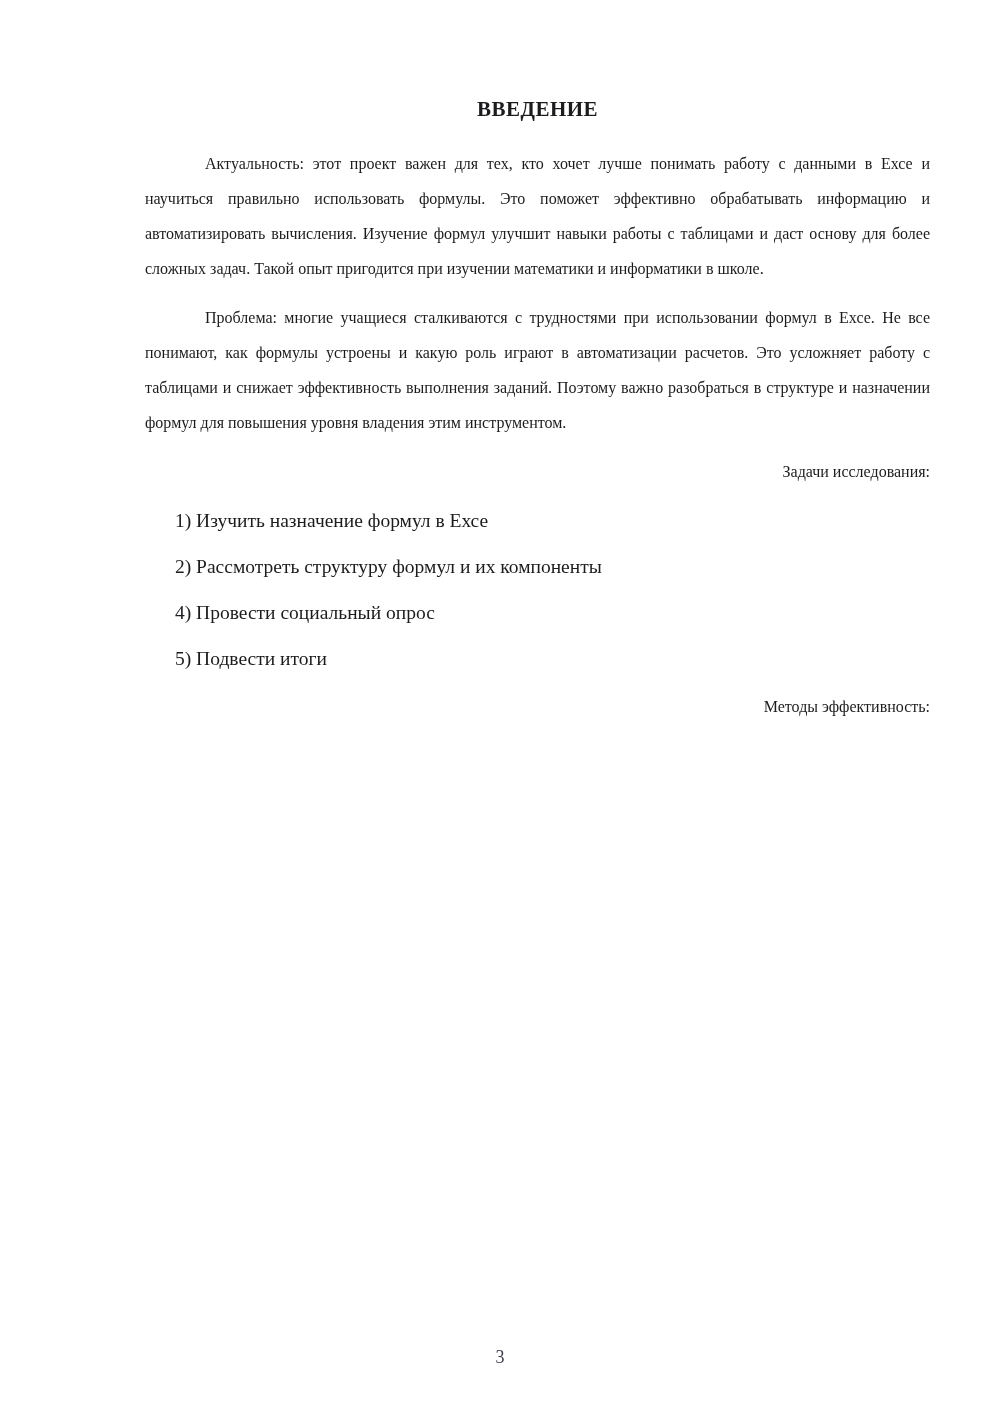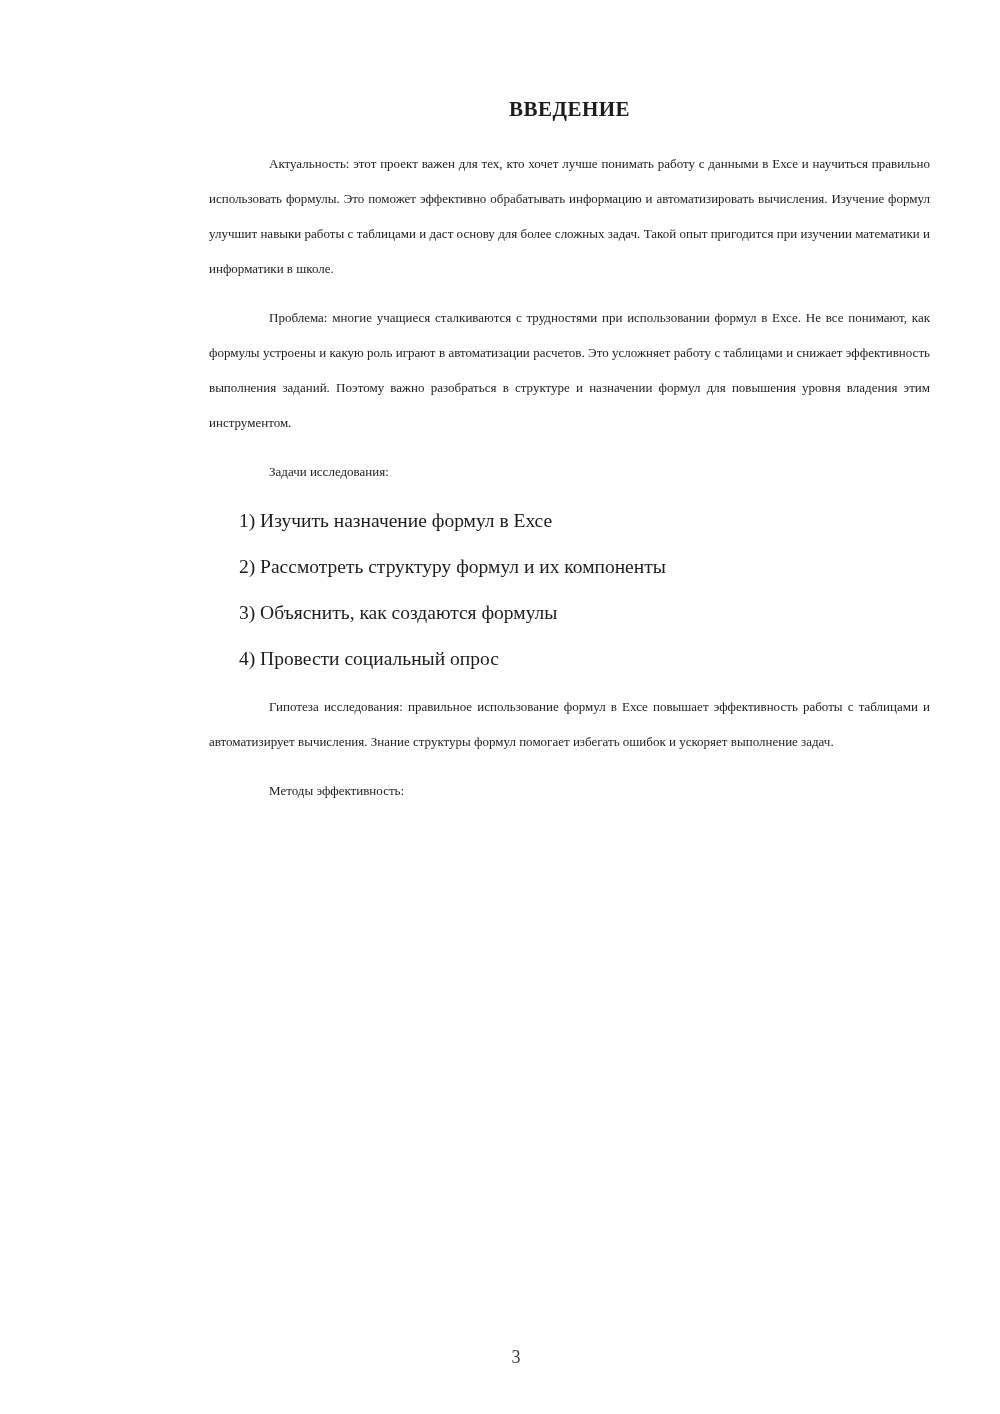--- a/index.html
+++ b/index.html
@@ -1,15 +1,15 @@
 <!DOCTYPE html>
 <html><head>
 <meta charset="utf-8">
 <style>
-  * { box-sizing: border-box; padding-left: 32px; }
+  * { box-sizing: border-box; }
   html, body {
     margin: 0;
     padding: 0;
     background: #ffffff;
   }
   .page {
     width: 1000px;
     height: 1414px;
     margin: 0 auto;
     background: #ffffff;
@@ -26,28 +26,28 @@
   }
   .doc-title {
     text-align: center;
     font-weight: bold;
     font-size: 21px;
     letter-spacing: 0.5px;
     margin: 0 0 24px 0;
     line-height: 26px;
   }
   .para {
-    font-size: 13px;
+    font-size: 16px;
     line-height: 35px;
     text-align: justify;
     text-indent: 60px;
     margin: 0 0 14px 0;
   }
   .para.single {
-    text-align: left;
+    text-align: right;
   }
   .task-list {
     margin: 0 0 13px 30px;
     padding: 0;
     list-style: none;
   }
   .task-item {
     font-size: 19.5px;
     line-height: 35px;
     margin: 0 0 11px 0;
@@ -73,26 +73,25 @@
     <p class="para">Актуальность: этот проект важен для тех, кто хочет лучше понимать работу с данными в Ехсе и научиться правильно использовать формулы. Это поможет эффективно обрабатывать информацию и автоматизировать вычисления. Изучение формул улучшит навыки работы с таблицами и даст основу для более сложных задач. Такой опыт пригодится при изучении математики и информатики в школе.</p>
 
     <p class="para">Проблема: многие учащиеся сталкиваются с трудностями при использовании формул в Ехсе. Не все понимают, как формулы устроены и какую роль играют в автоматизации расчетов. Это усложняет работу с таблицами и снижает эффективность выполнения заданий. Поэтому важно разобраться в структуре и назначении формул для повышения уровня владения этим инструментом.</p>
 
 
     <p class="para single">Задачи исследования:</p>
 
     <div class="task-list">
       <div class="task-item">1) Изучить назначение формул в Ехсе</div>
       <div class="task-item">2) Рассмотреть структуру формул и их компоненты</div>
-      <div class="task-item">3) Объяснить, как создаются формулы</div>
       <div class="task-item">4) Провести социальный опрос</div>
+      <div class="task-item">5) Подвести итоги</div>
     </div>
 
 
 
-    <p class="para">Гипотеза исследования: правильное использование формул в Ехсе повышает эффективность работы с таблицами и автоматизирует вычисления. Знание структуры формул помогает избегать ошибок и ускоряет выполнение задач.</p>
 
     <p class="para single">Методы эффективность:</p>
 
   </div>
 
   <div class="page-number">3</div>
 </div>
 
 </body></html>

